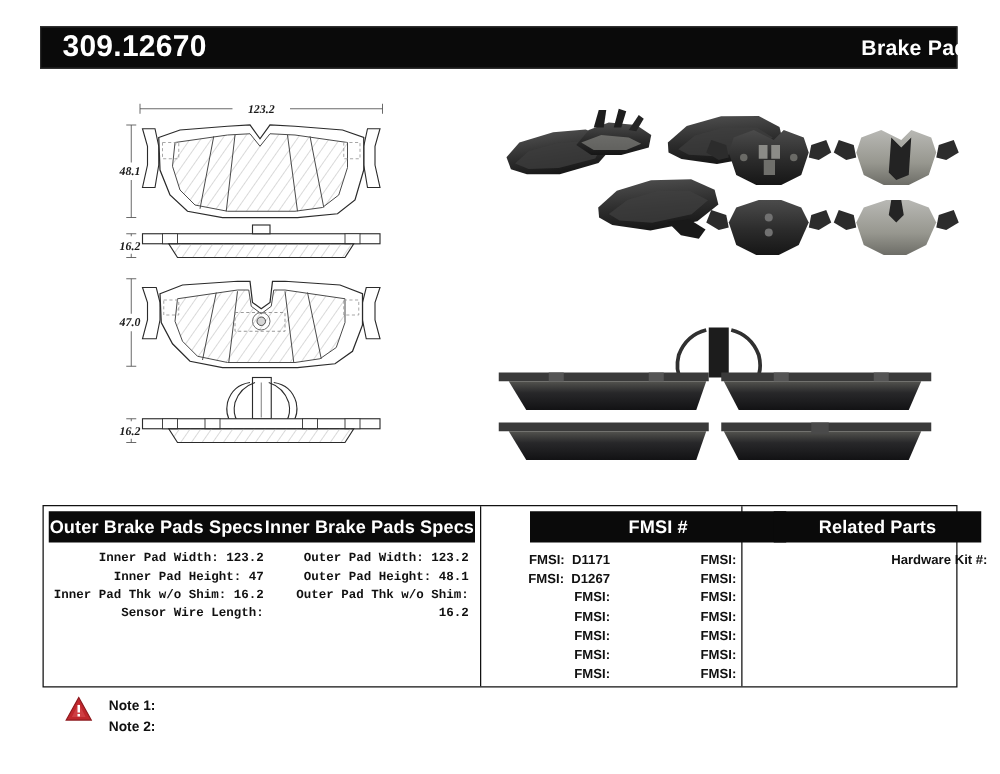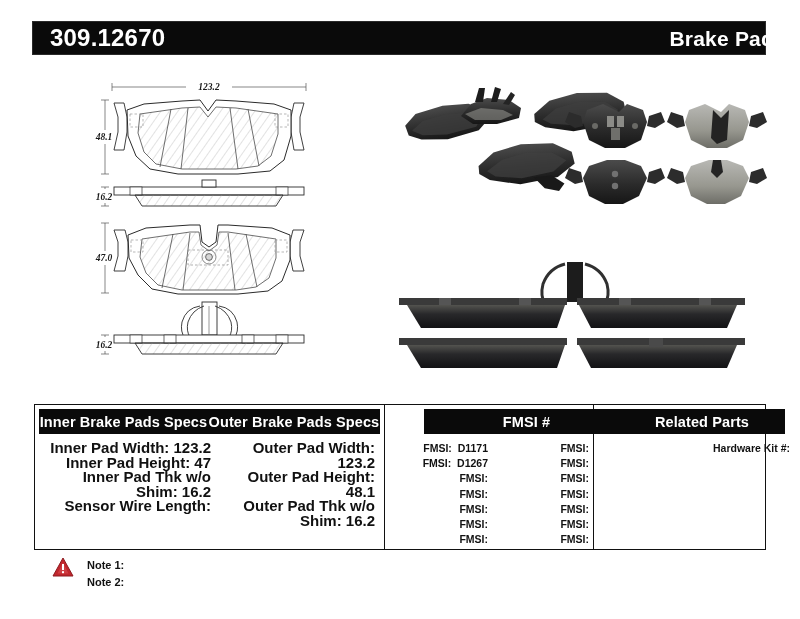--- a/index.html
+++ b/index.html
@@ -38,21 +38,21 @@
     font-size: 24px;
     font-weight: bold;
     color: #ffffff;
     letter-spacing: 0.2px;
     line-height: 28px;
   }
   .hdr-title {
     position: absolute;
     right: 46px;
     top: 25px;
-    font-size: 21px;
+    font-size: 17px;
     font-weight: bold;
     color: #ffffff;
     letter-spacing: 0.2px;
     line-height: 28px;
   }
 
   
   .drawings {
     position: absolute;
     left: 78px;
@@ -106,24 +106,25 @@
     color: #ffffff;
     font-size: 14.5px;
     font-weight: bold;
     letter-spacing: 0.1px;
   }
   .hdrband.split {
     justify-content: space-around;
   }
   .spec-list {
     position: absolute;
-    font-size: 15px;
+    font-size: 10px;
     font-weight: bold;
     line-height: 14.6px;
     color: #111111;
+    font-family: Liberation Mono, monospace;
   }
   .spec-list.right { text-align: right; }
 
   .fmsi-col {
     position: absolute;
     font-size: 10.5px;
     font-weight: bold;
     line-height: 15.2px;
     color: #111111;
     text-align: right;
@@ -386,22 +387,22 @@
       </g>
     </svg>
   </div>
 
   <div class="tbl">
 
     <div class="tbl-vline" style="left:349px;"></div>
     <div class="tbl-vline" style="left:558px;"></div>
 
     <div class="hdrband split" style="left:4px; width:341px;">
+      <span>Outer Brake Pads Specs</span>
       <span>Inner Brake Pads Specs</span>
-      <span>Outer Brake Pads Specs</span>
     </div>
     <div class="hdrband" style="left:353px; width:205px;margin-left:36px;">
       <span>FMSI #</span>
     </div>
     <div class="hdrband" style="left:584px; width:166px;">
       <span>Related Parts</span>
     </div>
 
     <div class="spec-list right" style="left:6px; top:36px; width:170px;">
       <div>Inner Pad Width: 123.2</div>

